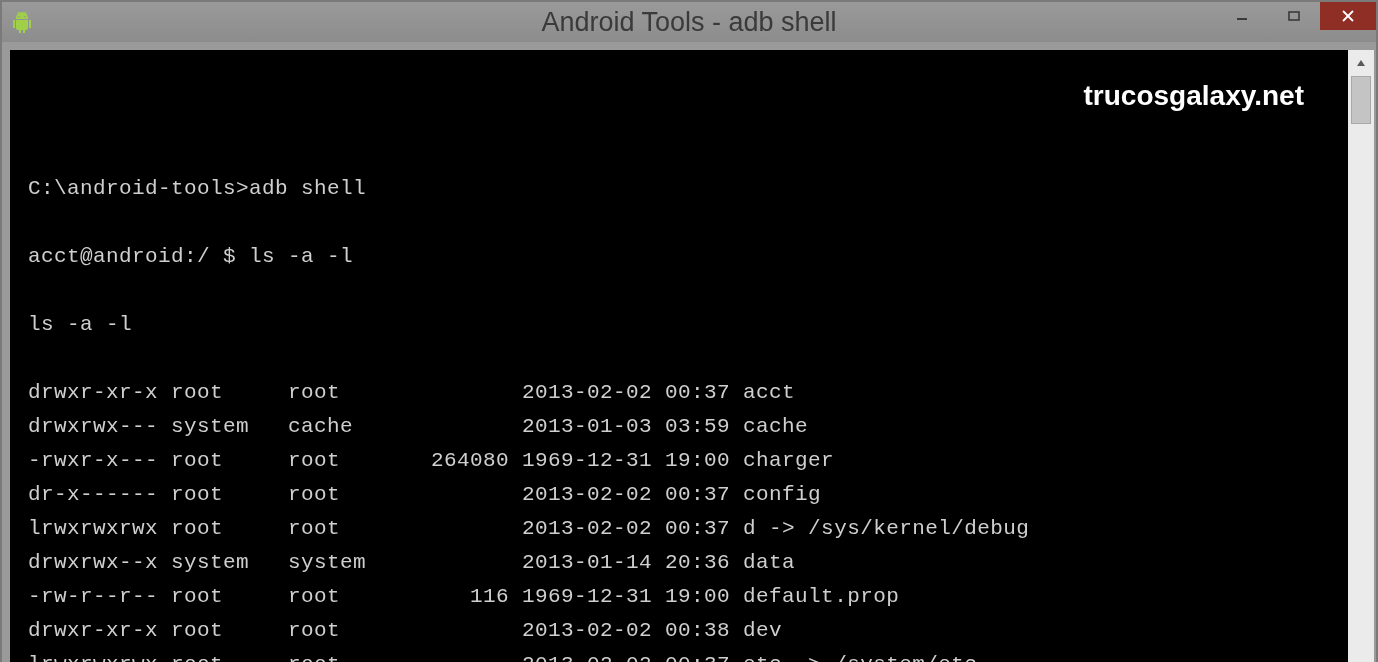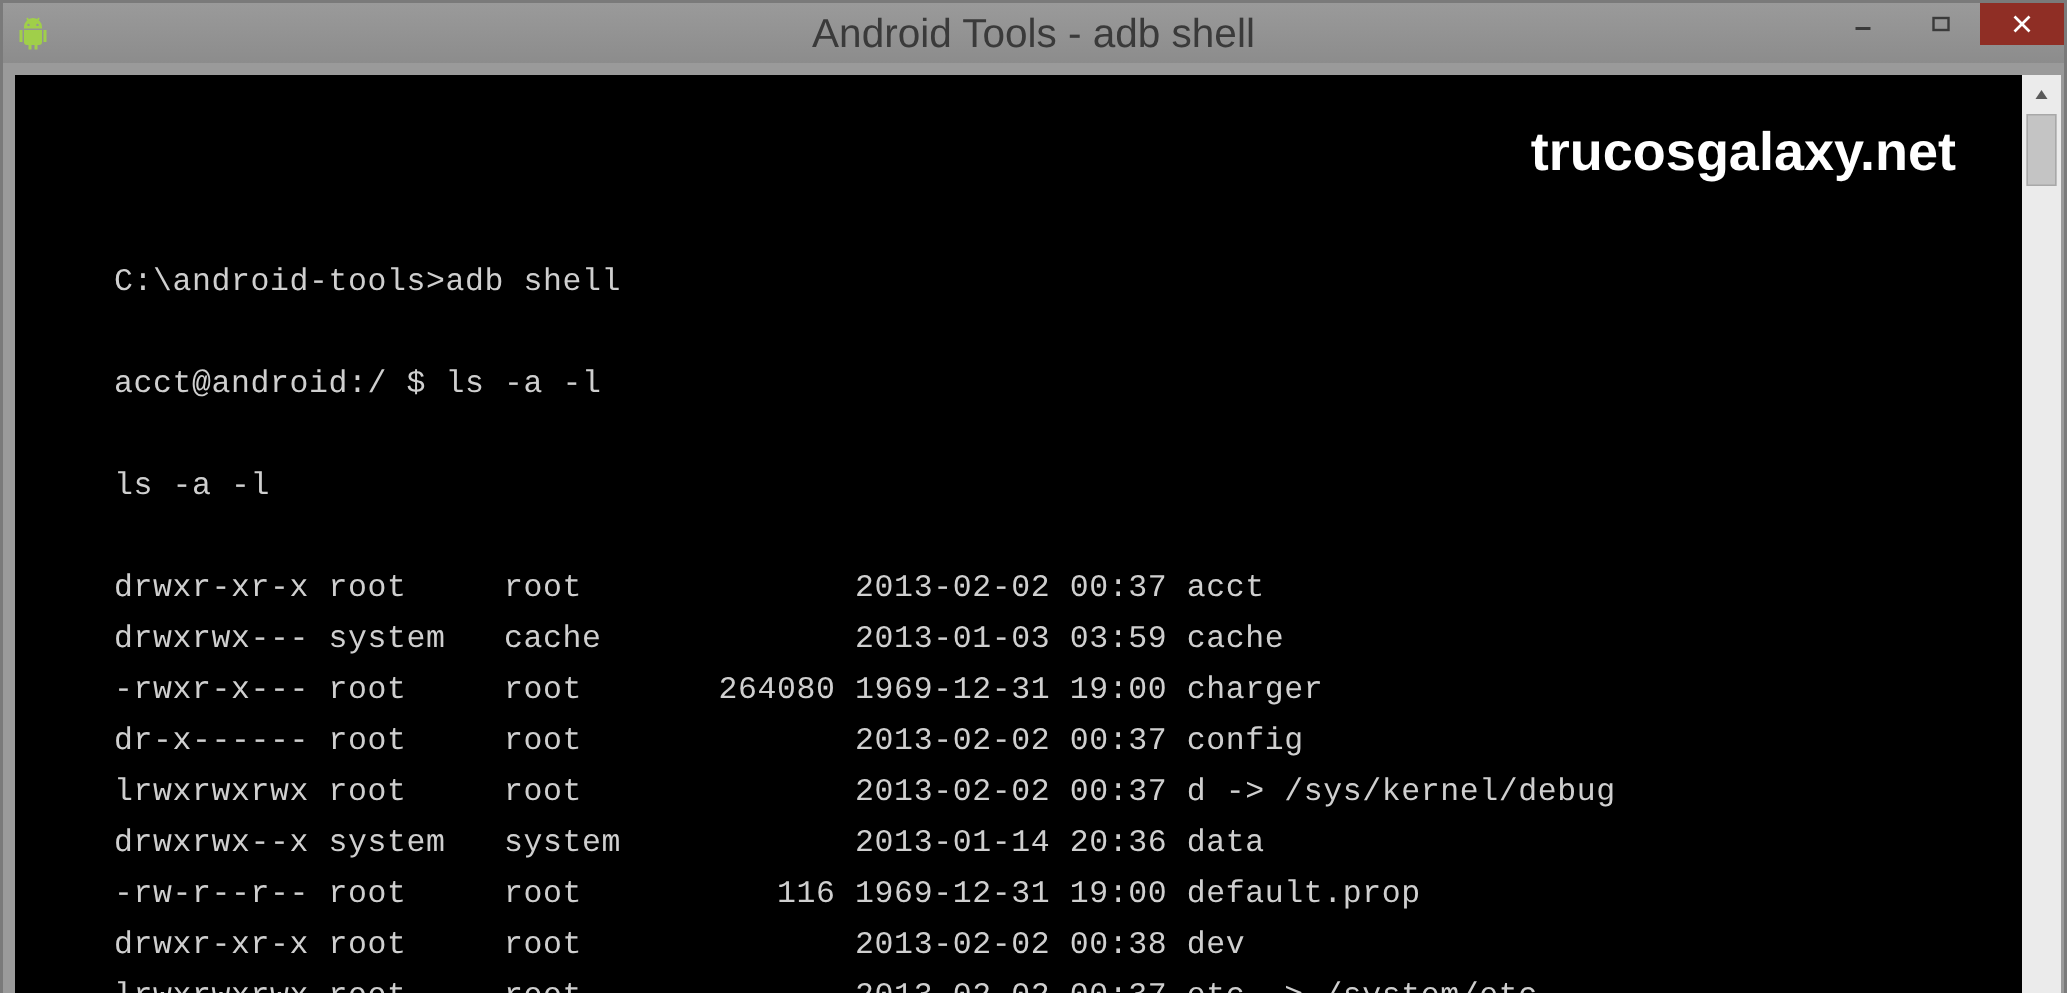--- a/index.html
+++ b/index.html
@@ -14,22 +14,22 @@
     .win-btn.close { background:#c0392b; background:#a0322a; color:#fff; width:56px; }
     .win-btn.close { background:#8f2e25; }
     .win-btn.close svg line { stroke:#ffffff; }
     .client { flex:1; display:flex; background:#9a9a9a; padding:8px 2px 2px 8px; }
     .terminal-wrap { flex:1; display:flex; background:#000; position:relative; }
     .terminal { flex:1; background:#000; color:#cfcfcf; font-size:21px; line-height:34px; padding:20px 12px 4px 18px; white-space:pre; overflow:hidden; letter-spacing:0.4px; font-family:Consolas,'Courier New',monospace; }
     .scrollbar { flex:0 0 26px; background:#ebebeb; display:flex; flex-direction:column; align-items:center; }
     .scroll-arrow { width:26px; height:26px; display:flex; align-items:center; justify-content:center; color:#5a5a5a; font-size:12px; }
     .scroll-thumb { background:#c4c4c4; width:20px; height:48px; margin-top:0; border:1px solid #a8a8a8; }
     .scroll-track { flex:1; }
-    .watermark { position:absolute; top:30px; right:70px; color:#fff; font-family:Arial,Helvetica,sans-serif; font-size:36px; font-weight:700; letter-spacing:0px; }
-    .row { display:block;margin-left:48px; }
+    .watermark { position:absolute; top:30px; right:70px; color:#fff; font-family:Arial,Helvetica,sans-serif; font-size:28px; font-weight:700; letter-spacing:0px; }
+    .row { display:block; }
   </style>
 </head>
 <body>
 
 <div class="window">
 
   <div class="titlebar">
     <div class="icon-wrap">
       <svg class="android-icon" viewBox="0 0 24 24">
         <path fill="#a0cf4a" d="M6 8a6 6 0 0 1 12 0v1H6V8zm3-2.2a.8.8 0 1 0 0 1.6.8.8 0 0 0 0-1.6zm6 0a.8.8 0 1 0 0 1.6.8.8 0 0 0 0-1.6zM6 10h12v8a2 2 0 0 1-2 2h-1v3h-2v-3h-2v3H9v-3H8a2 2 0 0 1-2-2v-8zm-3 0h2v8H3v-8zm16 0h2v8h-2v-8zM8.2 2.2l1.2 2M15.8 2.2l-1.2 2" stroke="#a0cf4a" stroke-width="0"></path>

